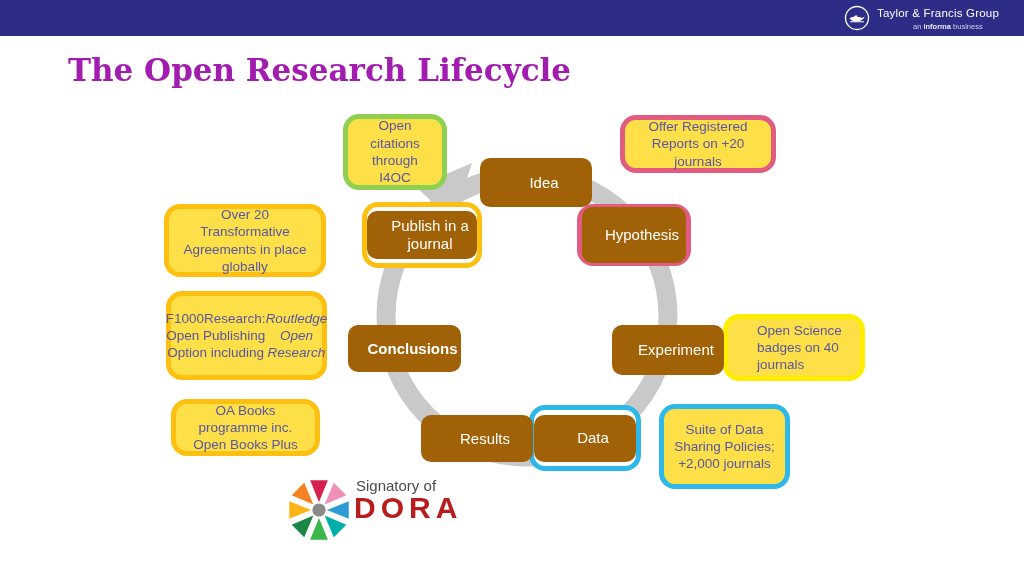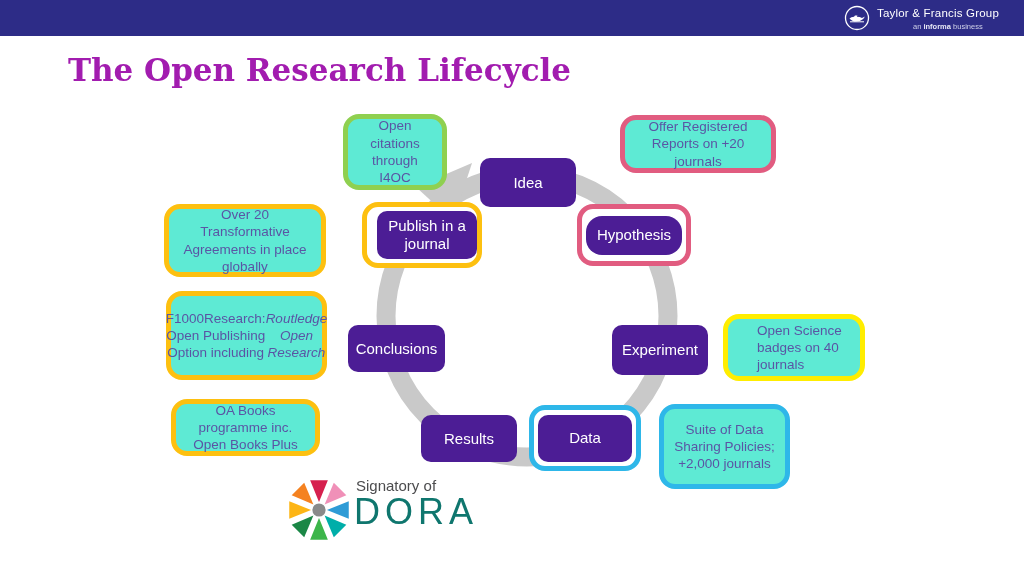--- a/index.html
+++ b/index.html
@@ -16,50 +16,50 @@
   .tf-tagline b{color:#e8e9f6;}
   
   .page-title{
     position:absolute;left:68px;top:52px;font-family:"DejaVu Serif",serif;
     font-size:31px;font-weight:600;color:#a21caf;letter-spacing:0px;
   }
   
   .ring-layer{position:absolute;left:0;top:0;width:1024px;height:576px;z-index:1;pointer-events:none;}
   
   .node{
-    position:absolute;background:#4c1d95;color:#fff;border-radius:10px;
+    position:absolute;background:#a16207;color:#fff;border-radius:10px;
     display:flex;align-items:center;justify-content:center;text-align:center;
-    font-size:15px;line-height:1.2;z-index:3;white-space:pre-line;
+    font-size:15px;line-height:1.2;z-index:3;white-space:pre-line;padding-left:16px;
   }
   .node-outline{
     position:absolute;background:#fff;border-radius:16px;z-index:2;
     display:flex;align-items:center;justify-content:center;
   }
   .node-outline .node{position:relative;left:auto;top:auto;}
   .ol-amber{border:5px solid #fdc010;}
   .ol-pink{border:5px solid #e15c80;}
   .ol-cyan{border:5px solid #2eb7e9;}
   
   .callout{
-    position:absolute;background:#5eead4;border-radius:16px;z-index:2;color:#5a55a4;
+    position:absolute;background:#fde047;border-radius:16px;z-index:2;color:#5a55a4;
     font-size:13.5px;line-height:1.28;display:flex;align-items:center;justify-content:center;
     text-align:center;white-space:pre-line;
   }
   .co-green{border:5px solid #8fd050;}
   .co-pink{border:5px solid #e15c80;}
   .co-amber{border:5px solid #fdc010;}
   .co-yellow{border:5px solid #ffed00;}
   .co-cyan{border:5px solid #2eb7e9;}
   .co-left{justify-content:flex-start;text-align:left;padding-left:9px;}
   .italic{font-style:italic;}
   
   .dora-icon{position:absolute;left:286px;top:477px;width:66px;height:66px;z-index:2;}
   .dora-signatory{position:absolute;left:356px;top:477px;font-size:15px;color:#4c4c4e;z-index:2;}
   .dora-name{
-    position:absolute;left:354px;top:491px;font-size:36px;font-weight:normal;color:#0f766e;
+    position:absolute;left:354px;top:491px;font-size:30px;font-weight:bold;color:#b91c1c;
     letter-spacing:5px;z-index:2;
   }
 </style>
 </head>
 <body>
 
 <div id="slide">
 
   <div class="header-bar"></div>
   <div class="tf-logo">
@@ -77,32 +77,32 @@
   <div class="page-title">The Open Research Lifecycle</div>
 
   <svg class="ring-layer" viewBox="0 0 1024 576">
     <circle cx="527" cy="316" r="141" fill="none" stroke="#c9c9c9" stroke-width="19"></circle>
     <polygon points="472,163 453,221 416,187" fill="#c9c9c9"></polygon>
   </svg>
 
   <div class="node" style="left:480px;top:158px;width:96px;height:49px;">Idea</div>
 
   <div class="node-outline ol-pink" style="left:577px;top:204px;width:104px;height:52px;">
-    <div class="node" style="width:96px;height:39px;border-radius:16px;">Hypothesis</div>
+    <div class="node" style="width:96px;height:56px;">Hypothesis</div>
   </div>
 
   <div class="node" style="left:612px;top:325px;width:96px;height:50px;">Experiment</div>
 
   <div class="node-outline ol-cyan" style="left:529px;top:405px;width:102px;height:56px;">
     <div class="node" style="width:94px;height:47px;">Data</div>
   </div>
 
   <div class="node" style="left:421px;top:415px;width:96px;height:47px;">Results</div>
 
-  <div class="node" style="left:348px;top:325px;width:97px;height:47px;">Conclusions</div>
+  <div class="node" style="left:348px;top:325px;width:97px;height:47px;font-weight:bold;">Conclusions</div>
 
   <div class="node-outline ol-amber" style="left:362px;top:202px;width:110px;height:56px;justify-content:flex-end;">
     <div class="node" style="width:100px;height:48px;">Publish in a
 journal</div>
   </div>
 
   <div class="callout co-green" style="left:343px;top:114px;width:94px;height:66px;">Open
 citations
 through
 I4OC</div>

